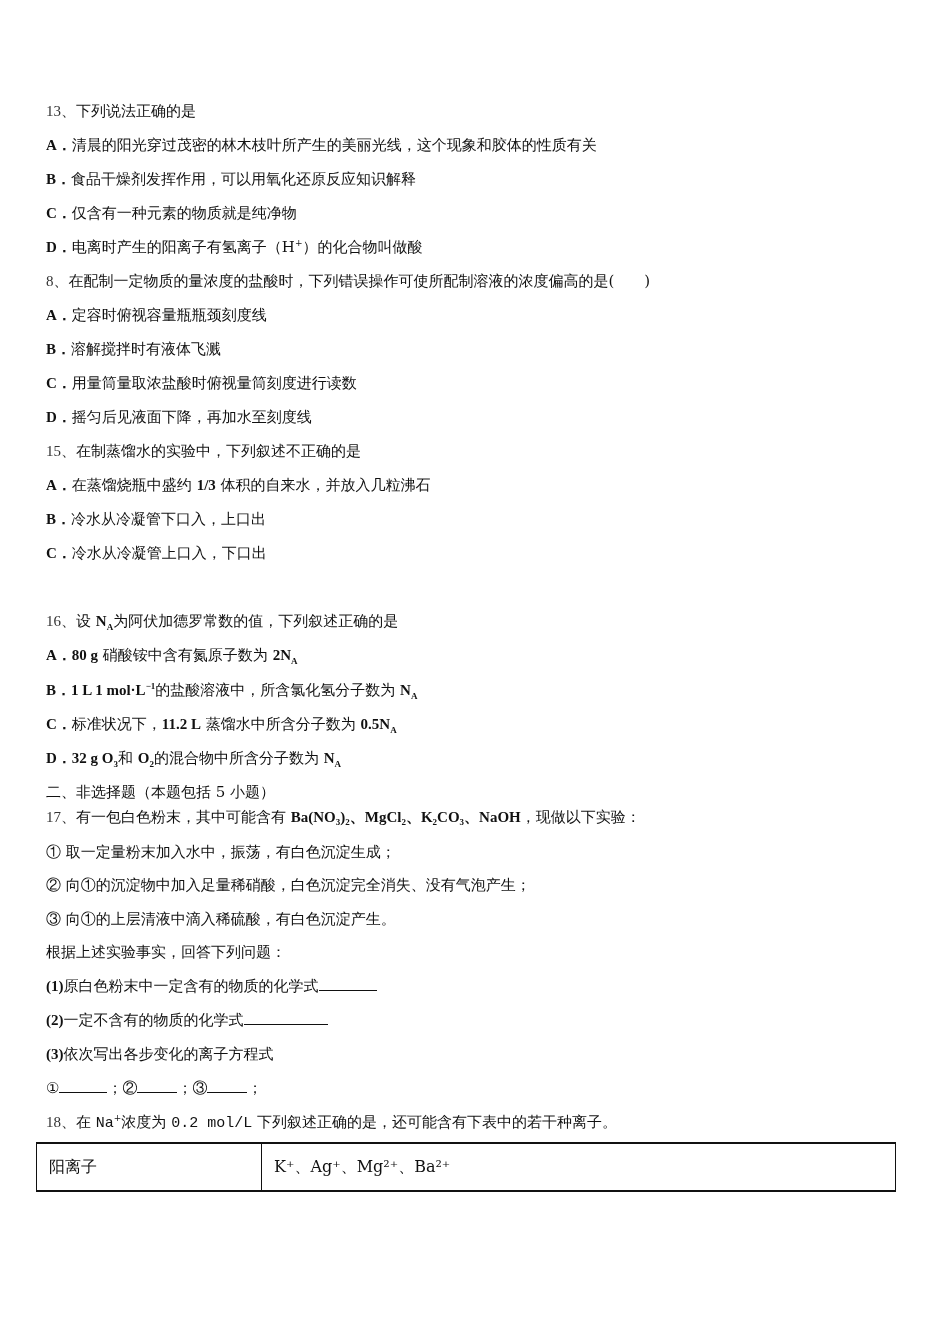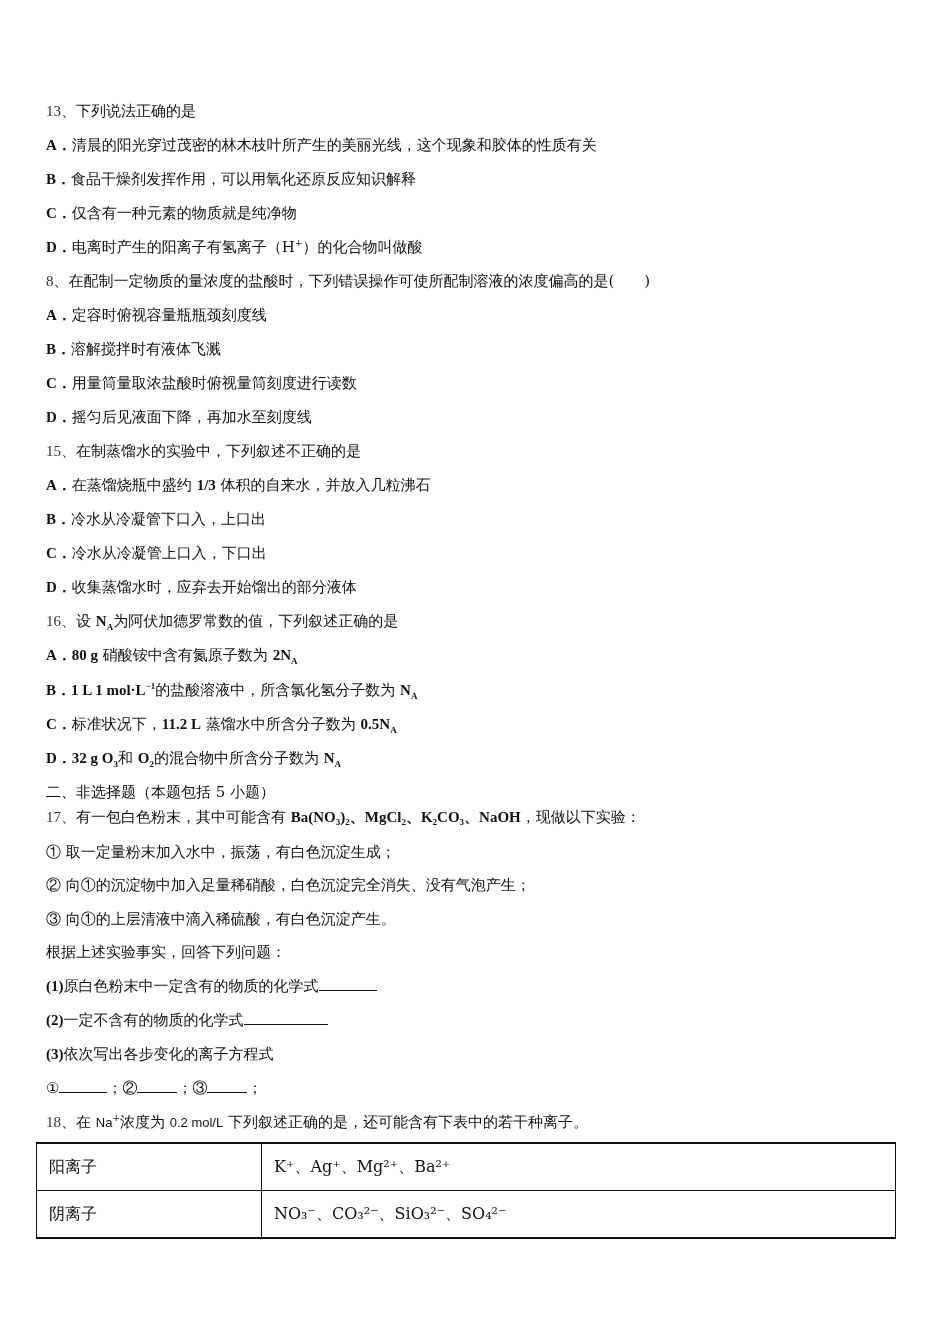--- a/index.html
+++ b/index.html
@@ -11,21 +11,21 @@
   .lbl { font-family: "Liberation Serif", serif; font-weight: bold; }
   .b { font-weight: bold; font-family: "Liberation Serif", serif; }
   sub, sup { font-size: 9px; line-height: 0; }
   .blank { display: inline-block; border-bottom: 1px solid #111; height: 14px; vertical-align: baseline; }
   table.ion { position: absolute; left: 36px; top: 1142px; width: 860px; border-collapse: collapse;
               font-size: 16px; }
   table.ion td { border: 1px solid #111; height: 46px; padding: 0 0 0 12px; vertical-align: middle; }
   table.ion td.c1 { width: 212px; }
   table.ion tr:first-child td { border-top: 2px solid #111; }
   table.ion tr:last-child td { border-bottom: 2px solid #111; }
-  .mono { font-family: Liberation Sans, sans-serif; font-size: 13px; }
+  .mono { font-family: Liberation Mono, monospace; font-size: 15px; }
 </style>
 </head>
 <body>
 
 <div class="page">
 
   <div class="line" style="top:101px">
     <span class="qnum">13、</span><span>下列说法正确的是</span>
   </div>
   <div class="line" style="top:135px">
@@ -61,23 +61,20 @@
     <span class="qnum">15、</span><span>在制蒸馏水的实验中，下列叙述不正确的是</span>
   </div>
   <div class="line" style="top:475px">
     <span class="lbl">A．</span><span>在蒸馏烧瓶中盛约 </span><span class="b">1/3</span><span> 体积的自来水，并放入几粒沸石</span>
   </div>
   <div class="line" style="top:509px">
     <span class="lbl">B．</span><span>冷水从冷凝管下口入，上口出</span>
   </div>
   <div class="line" style="top:543px">
     <span class="lbl">C．</span><span>冷水从冷凝管上口入，下口出</span>
-  </div>
-  <div class="line" style="top:577px">
-    <span class="lbl">D．</span><span>收集蒸馏水时，应弃去开始馏出的部分液体</span>
   </div>
 
   <div class="line" style="top:611px">
     <span class="qnum">16、</span><span>设 </span><span class="b">N</span><sub class="b">A</sub><span>为阿伏加德罗常数的值，下列叙述正确的是</span>
   </div>
   <div class="line" style="top:645px">
     <span class="lbl">A．</span><span class="b">80 g</span><span> 硝酸铵中含有氮原子数为 </span><span class="b">2N</span><sub class="b">A</sub>
   </div>
   <div class="line" style="top:680px">
     <span class="lbl">B．</span><span class="b">1 L 1 mol·L</span><sup class="b">−1</sup><span>的盐酸溶液中，所含氯化氢分子数为 </span><span class="b">N</span><sub class="b">A</sub>
@@ -124,20 +121,16 @@
   <div class="line" style="top:1112px">
     <span class="qnum">18、</span><span>在 </span><span class="mono">Na</span><sup>+</sup><span>浓度为 </span><span class="mono">0.2 mol/L</span><span> 下列叙述正确的是，还可能含有下表中的若干种离子。</span>
   </div>
 
   <table class="ion">
     <tbody>
         <tr>
       <td class="c1">阳离子</td>
       <td>K⁺、Ag⁺、Mg²⁺、Ba²⁺</td>
     </tr>
-    <tr>
-      <td class="c1">阴离子</td>
-      <td>NO₃⁻、CO₃²⁻、SiO₃²⁻、SO₄²⁻</td>
-    </tr>
   </tbody>
     </table>
 
 </div>
 
 </body></html>

